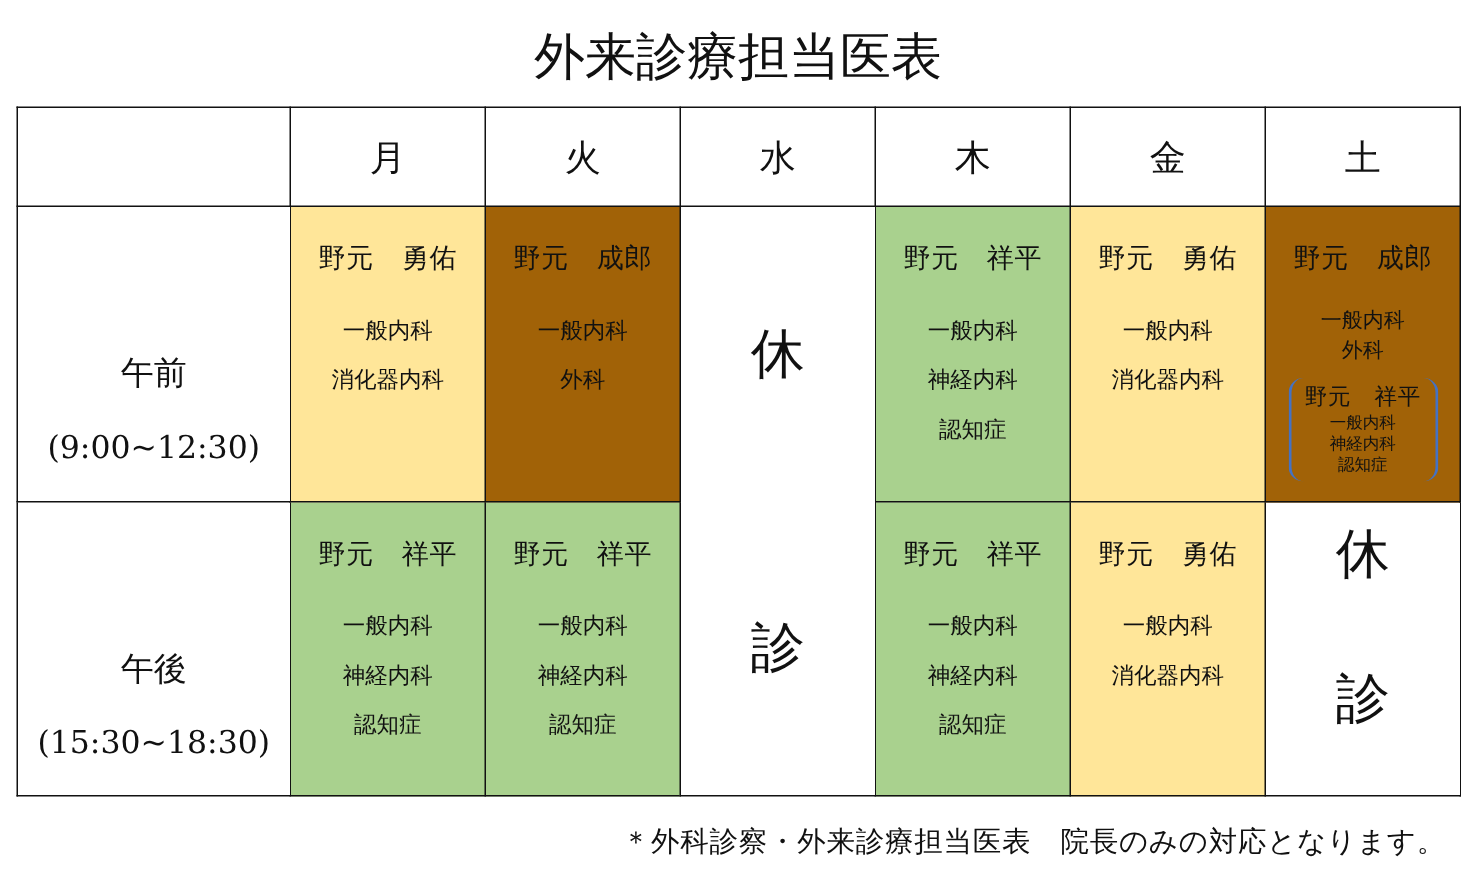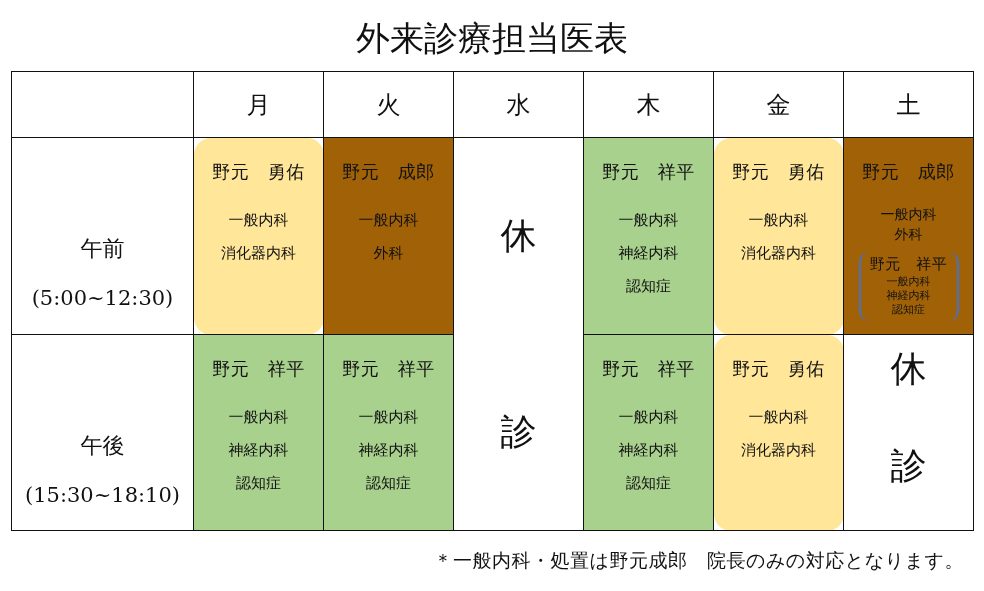--- a/index.html
+++ b/index.html
@@ -10,21 +10,21 @@
     table.sched { position: absolute; left: 11px; top: 71px; border-collapse: collapse;
                   table-layout: fixed; width: 962px; }
     table.sched td, table.sched th { border: 1.5px solid #111; padding: 0; text-align: center;
                   vertical-align: top; font-weight: normal; }
     col.c-label { width: 182px; }
     col.c-day { width: 130px; }
     tr.hdr { height: 66px; }
     tr.hdr th { vertical-align: middle; font-size: 24px; }
     tr.am { height: 197px; }
     tr.pm { height: 196px; }
-    .y { background: #ffe699; border-radius: 17px; }
+    .y { background: #ffe699; }
     .b { background: #a16207; }
     .g { background: #a9d18e; }
     .w { background: #ffffff; }
     td.label { vertical-align: top; position: relative; }
     .label .l1 { position: absolute; left: 0; right: 0; top: 96px; font-size: 22px; }
     .label .l2 { position: absolute; left: 0; right: 0; top: 148px; font-size: 21px; }
     .doc { font-size: 18px; margin-top: 22px; letter-spacing: 0.5px; }
     .deps { margin-top: 20px; font-size: 15px; line-height: 33px; }
     td.closed-wed { vertical-align: middle; position: relative; }
     .wed-1 { position: absolute; left: 0; right: 0; top: 74px; font-size: 36px; }
@@ -63,21 +63,21 @@
     <th>火</th>
     <th>水</th>
     <th>木</th>
     <th>金</th>
     <th>土</th>
   </tr>
 
   <tr class="am">
     <td class="label w">
       <div class="l1">午前</div>
-      <div class="l2">(5:00~12:30)</div>
+      <div class="l2">(9:00~12:30)</div>
     </td>
     <td class="y">
       <div class="doc">野元　勇佑</div>
       <div class="deps">
         <div>一般内科</div>
         <div>消化器内科</div>
       </div>
     </td>
     <td class="b">
       <div class="doc">野元　成郎</div>
@@ -116,21 +116,21 @@
         <div class="bdep">一般内科</div>
         <div class="bdep">神経内科</div>
         <div class="bdep">認知症</div>
       </div>
     </td>
   </tr>
 
   <tr class="pm">
     <td class="label w">
       <div class="l1">午後</div>
-      <div class="l2">(15:30~18:10)</div>
+      <div class="l2">(15:30~18:30)</div>
     </td>
     <td class="g">
       <div class="doc">野元　祥平</div>
       <div class="deps">
         <div>一般内科</div>
         <div>神経内科</div>
         <div>認知症</div>
       </div>
     </td>
     <td class="g">
@@ -157,13 +157,13 @@
       </div>
     </td>
     <td class="w sat-pm">
       <div class="k1">休</div>
       <div class="k2">診</div>
     </td>
   </tr>
 </tbody>
   </table>
 
-<div class="note">＊一般内科・処置は野元成郎　院長のみの対応となります。</div>
+<div class="note">＊外科診察・外来診療担当医表　院長のみの対応となります。</div>
 
 </body></html>

